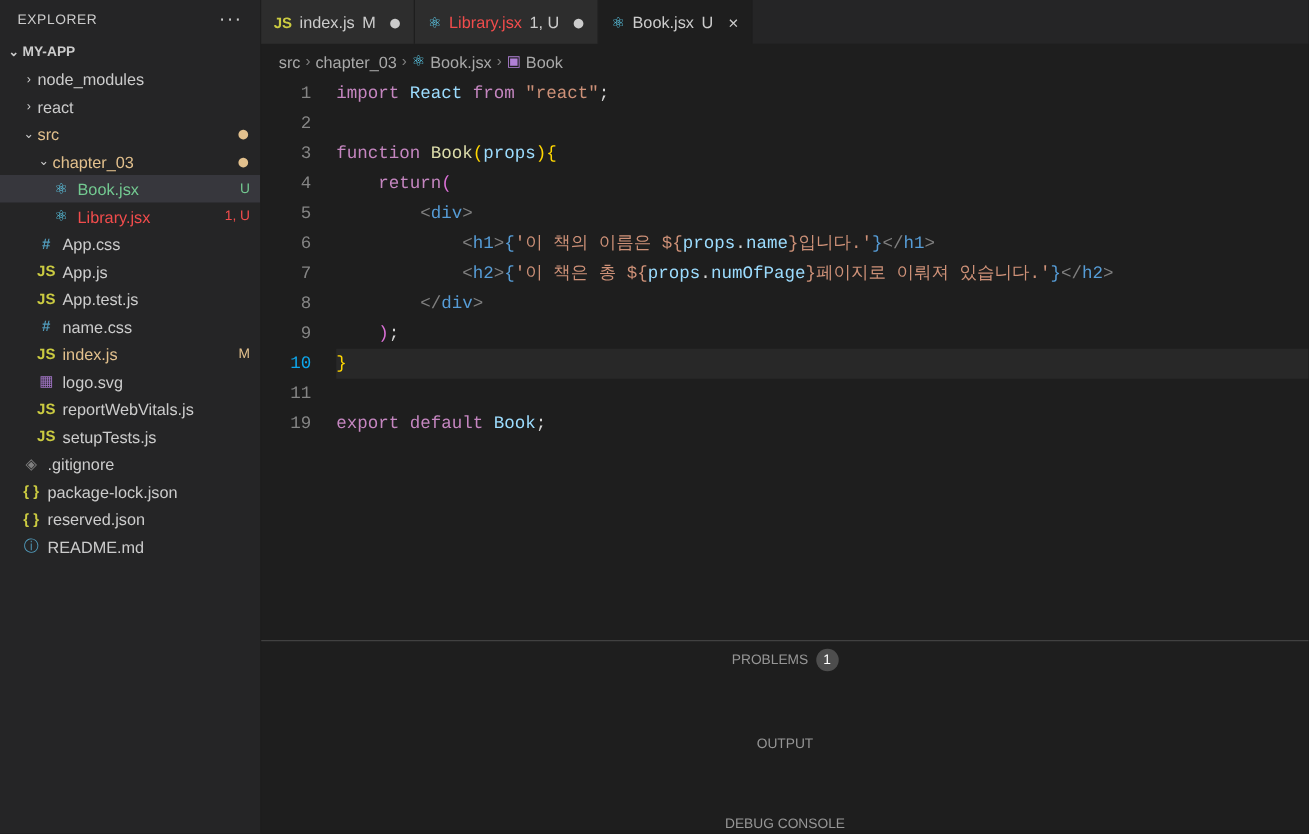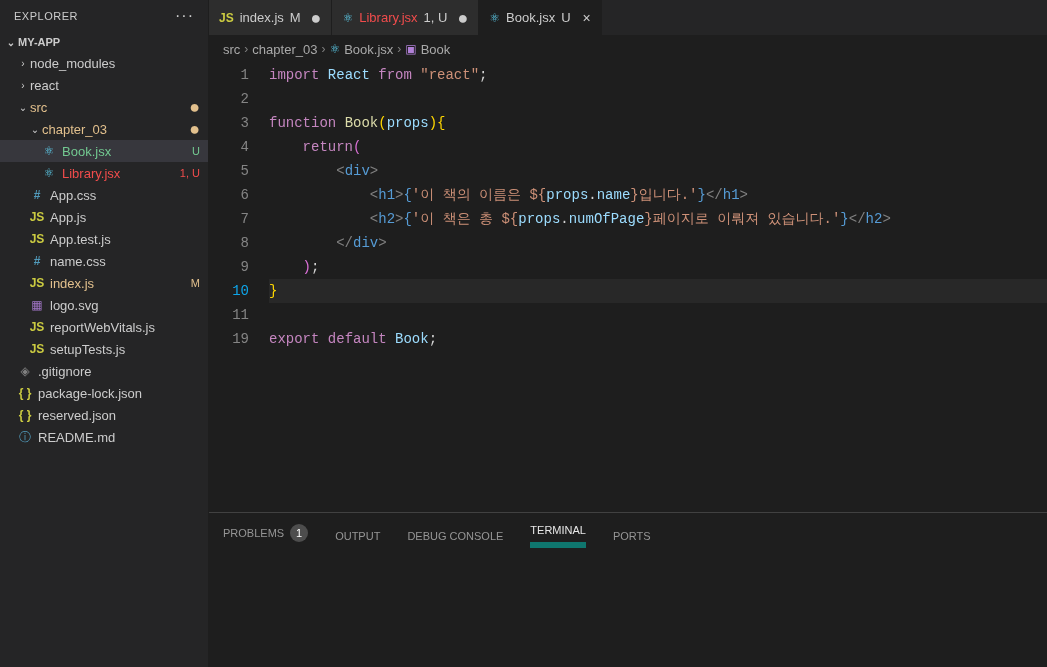--- a/index.html
+++ b/index.html
@@ -138,24 +138,25 @@
     .panel {
       height: 155px;
       border-top: 1px solid #414141;
       display: flex;
       flex-direction: column;
       background: #1e1e1e;
     }
     .panel-tabs {
       display: flex;
       padding: 0 14px;
-      gap: 27px;
+      gap: 40px;
       height: 35px;
-      align-items: flex-end;
+      align-items: center;
       font-size: 11px;
+      flex-direction: column;
     }
     .panel-tab {
       color: #969696;
       cursor: pointer;
       display: flex;
       align-items: center;
       gap: 6px;
       padding: 6px 0;
     }
     .panel-tab.active {

